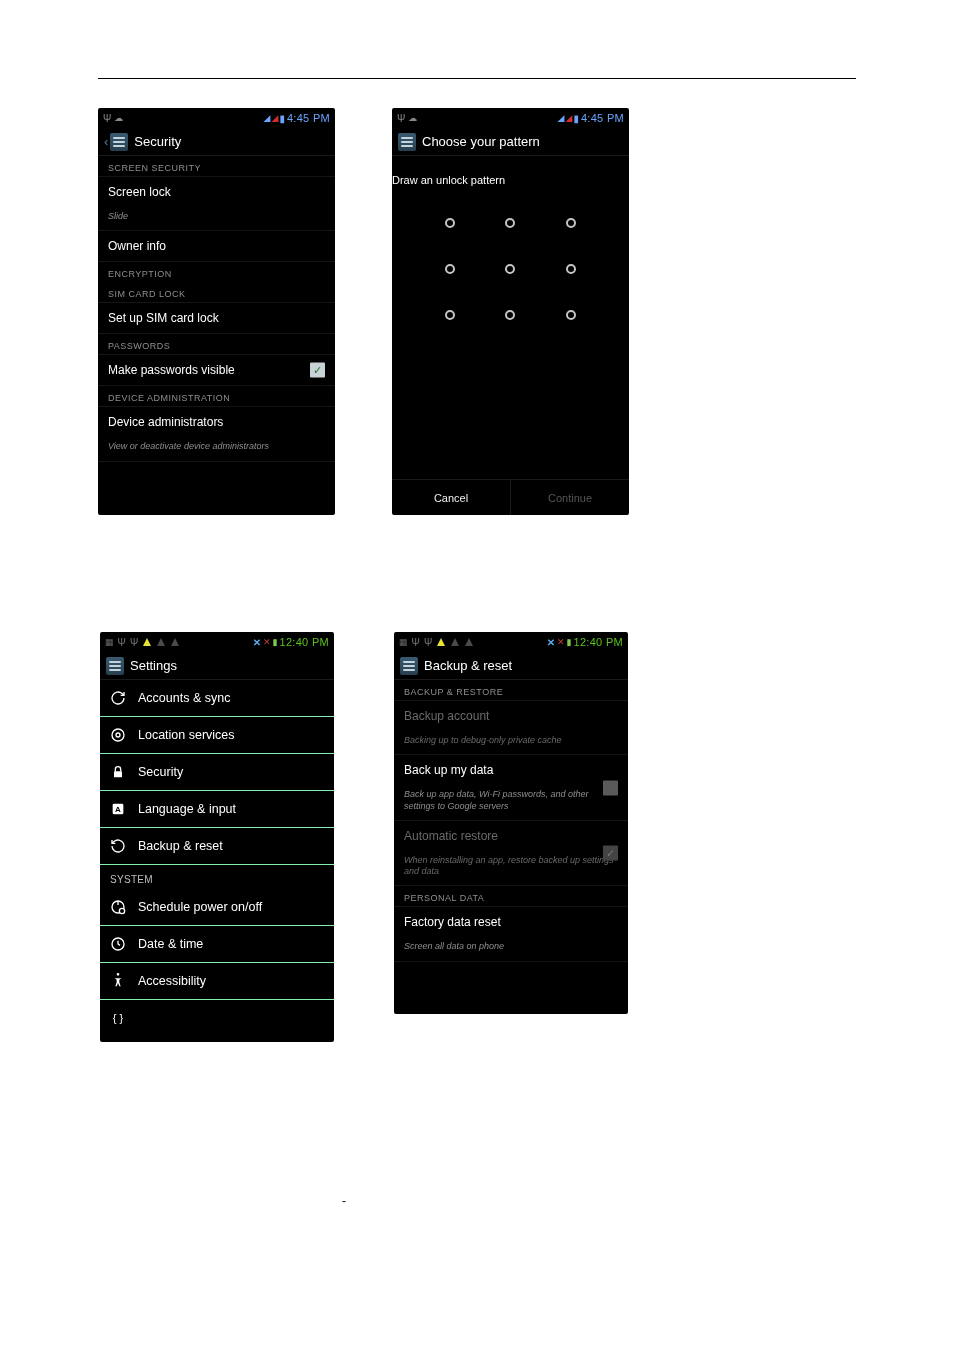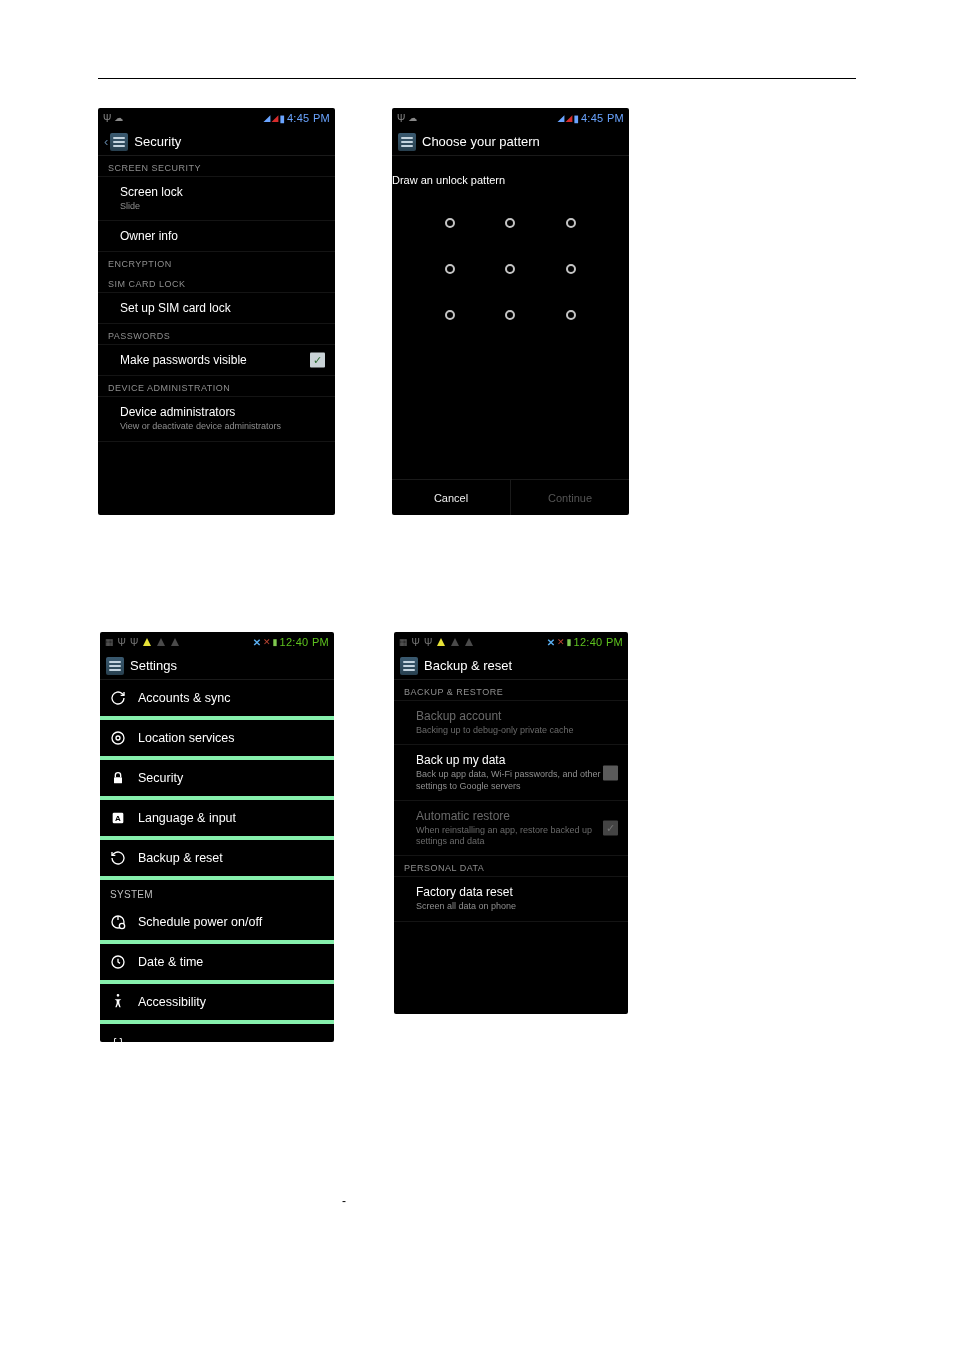--- a/index.html
+++ b/index.html
@@ -74,28 +74,28 @@
   .hdr .sliders span { height: 2px; background: #c4d4df; border-radius: 1px; }
   .hdr .title { font-size: 13px; color: #fff; }
 
   .section {
     font-size: 9px;
     color: #8f8f8f;
     padding: 7px 10px 3px;
     letter-spacing: 0.5px;
   }
   .item {
-    padding: 8px 22px;
+    padding: 8px 10px;
     border-top: 1px solid #141414;
     border-bottom: 1px solid #141414;
     position: relative;
   }
   .item + .item { border-top: none; }
   .item .t { font-size: 12px; color: #fff; }
-  .item .sub { font-size: 9px; color: #8f8f8f; line-height: 1.25; margin-top: 2px; }
+  .item .sub { font-size: 9px; color: #8f8f8f; line-height: 1.25; margin-top: 12px; font-style: italic; }
   .item.disabled .t, .item.disabled .sub { color: #6a6a6a; }
   .chk {
     position: absolute; right: 10px; top: 50%; transform: translateY(-50%);
     width: 15px; height: 15px;
     background: #c9d2d6;
     border-radius: 1px;
     display: flex; align-items: center; justify-content: center;
     font-size: 11px; color: #2b6b30;
   }
   .chk.empty { background: #5a5a5a; color: transparent; }
@@ -108,21 +108,21 @@
   .btnrow { display: flex; height: 36px; border-top: 1px solid #1a1a1a; margin-top: auto; }
   .btnrow .btn { flex: 1; display: flex; align-items: center; justify-content: center; font-size: 11px; }
   .btnrow .btn.cancel { color: #eee; border-right: 1px solid #1a1a1a; }
   .btnrow .btn.cont { color: #555; }
   .flexcol { display: flex; flex-direction: column; height: 100%; }
 
   
   .srow {
     display: flex; align-items: center;
     padding: 10px 10px;
-    border-bottom: 4px solid #86efac;
+    border-bottom: 1px solid #86efac;
     gap: 12px;
   }
   .srow .lbl { font-size: 12.5px; color: #fff; }
   .ic { width: 16px; height: 16px; display: flex; align-items: center; justify-content: center; }
   .ic svg { width: 16px; height: 16px; }
   .sectionhdr { font-size: 10px; color: #bfbfbf; padding: 9px 10px 4px; letter-spacing: 0.3px; }
   .srow.trunc { border-bottom: none; padding-bottom: 0; }
 
   
   .tri {

